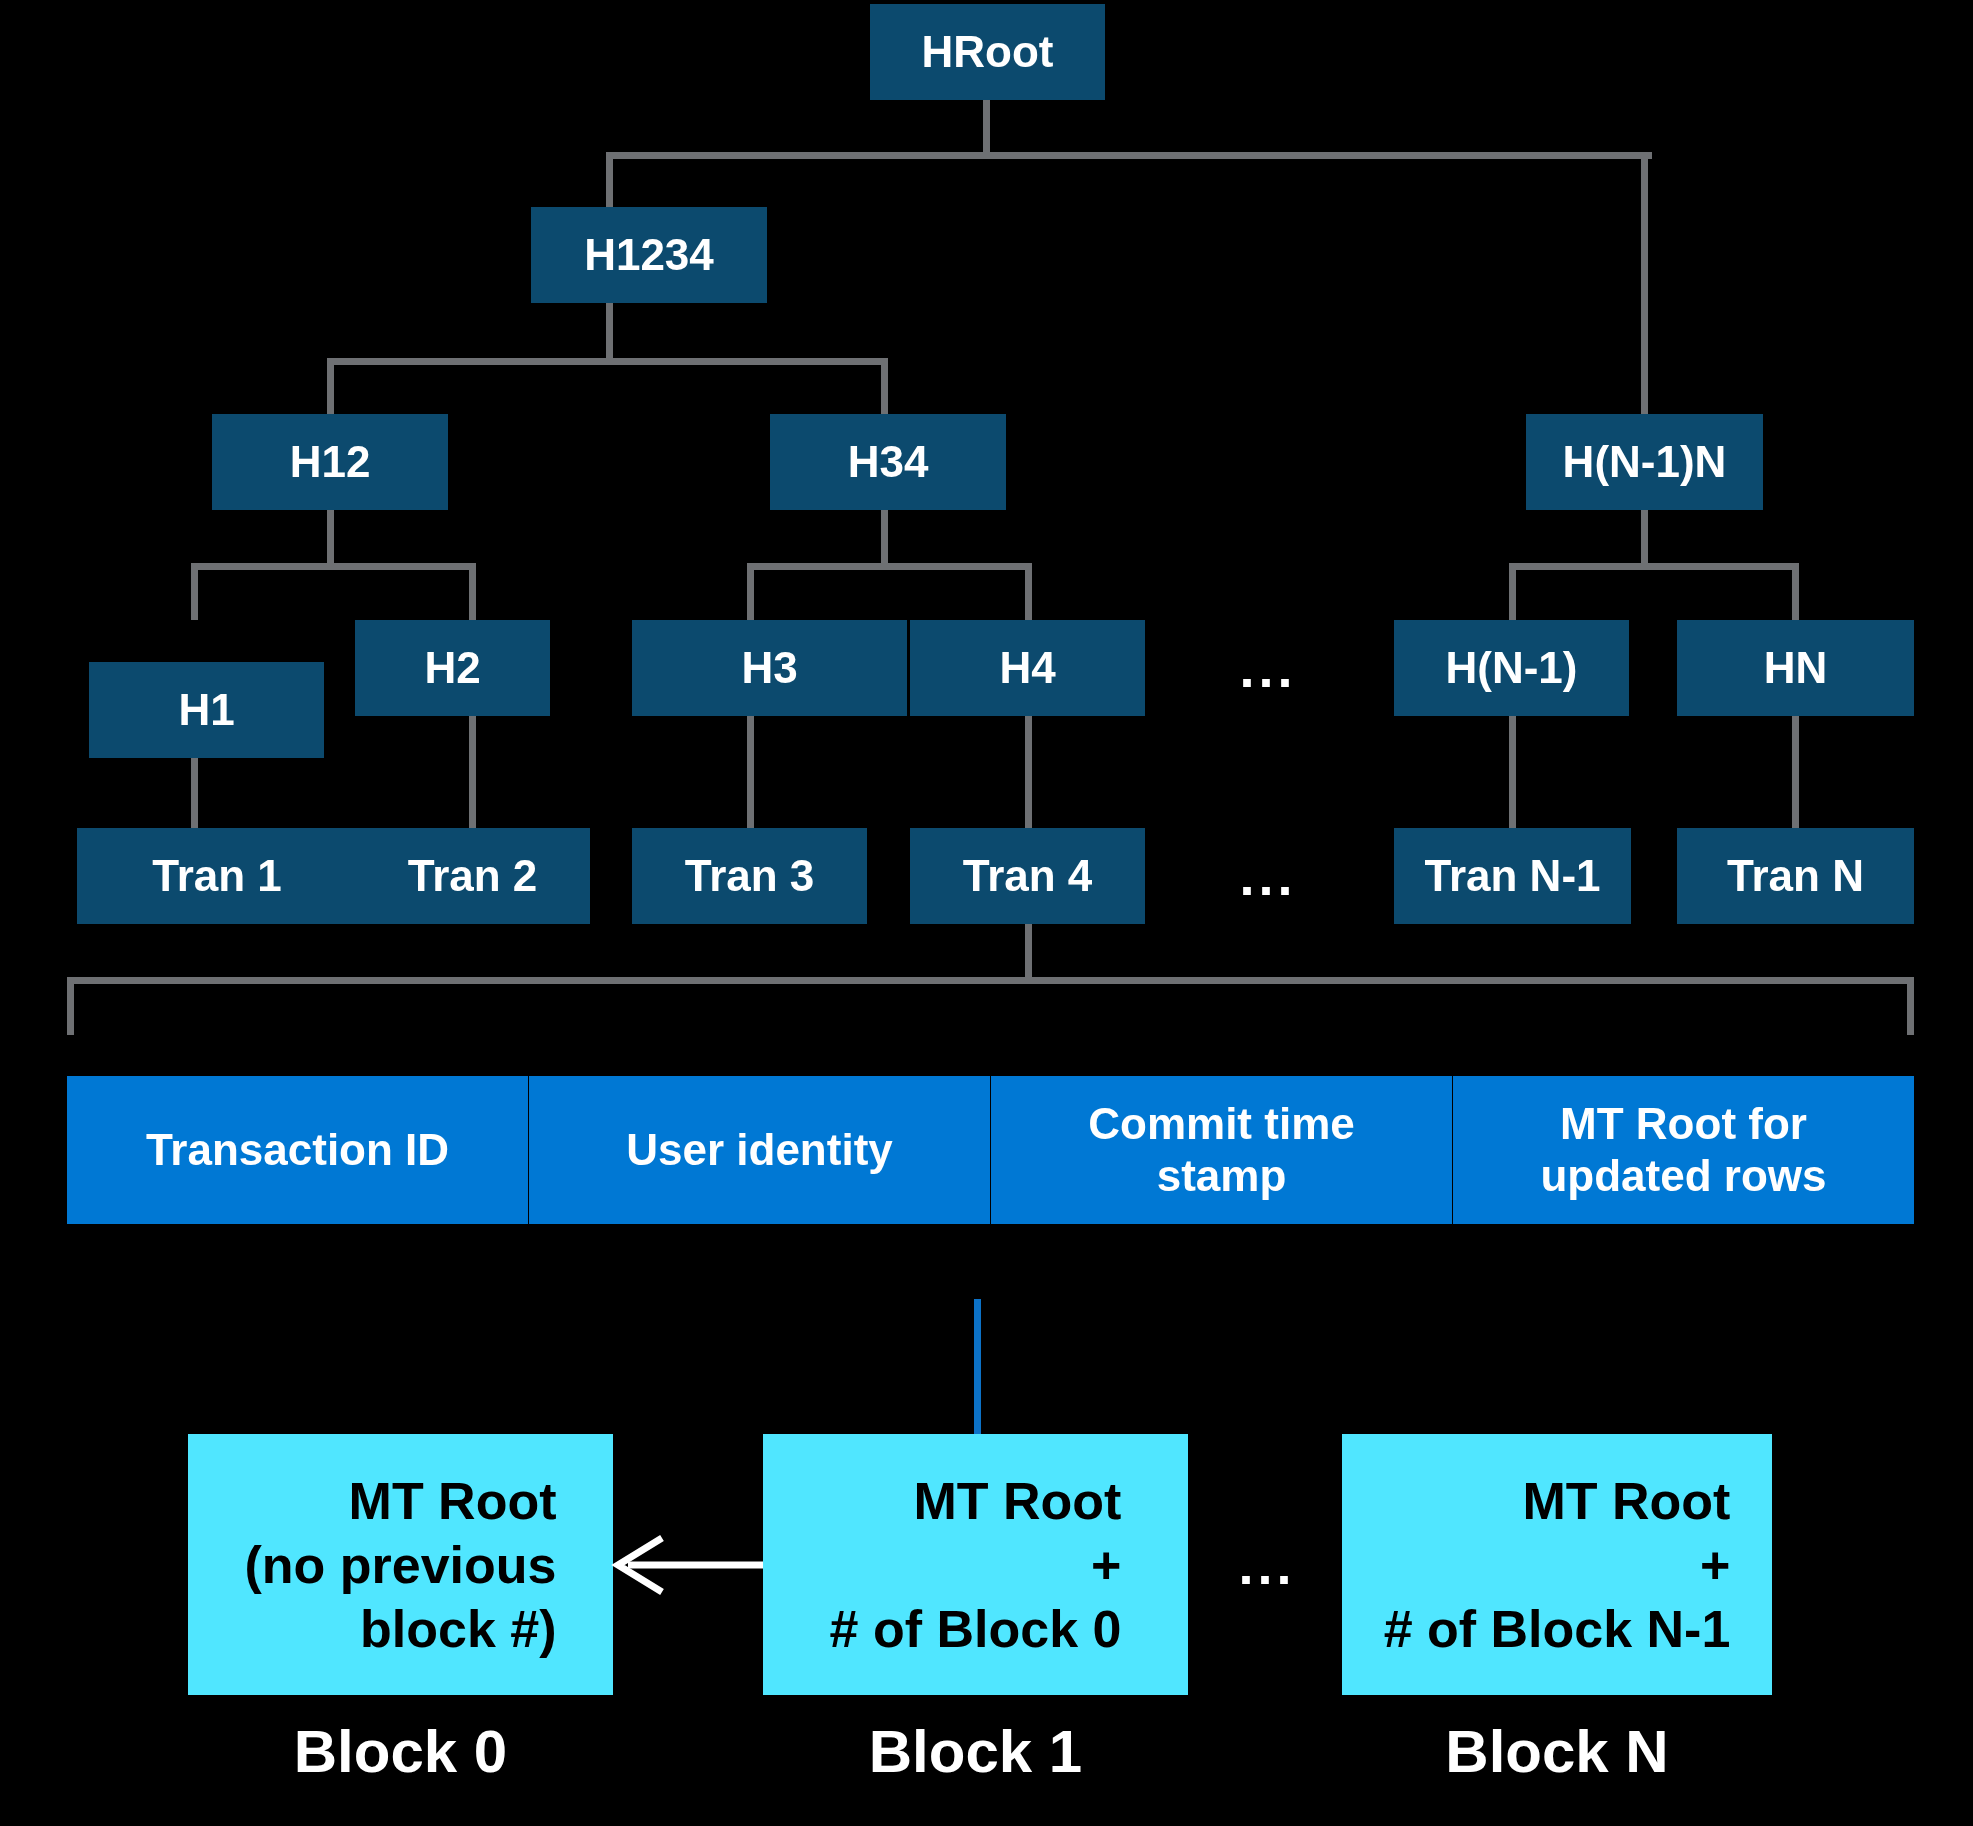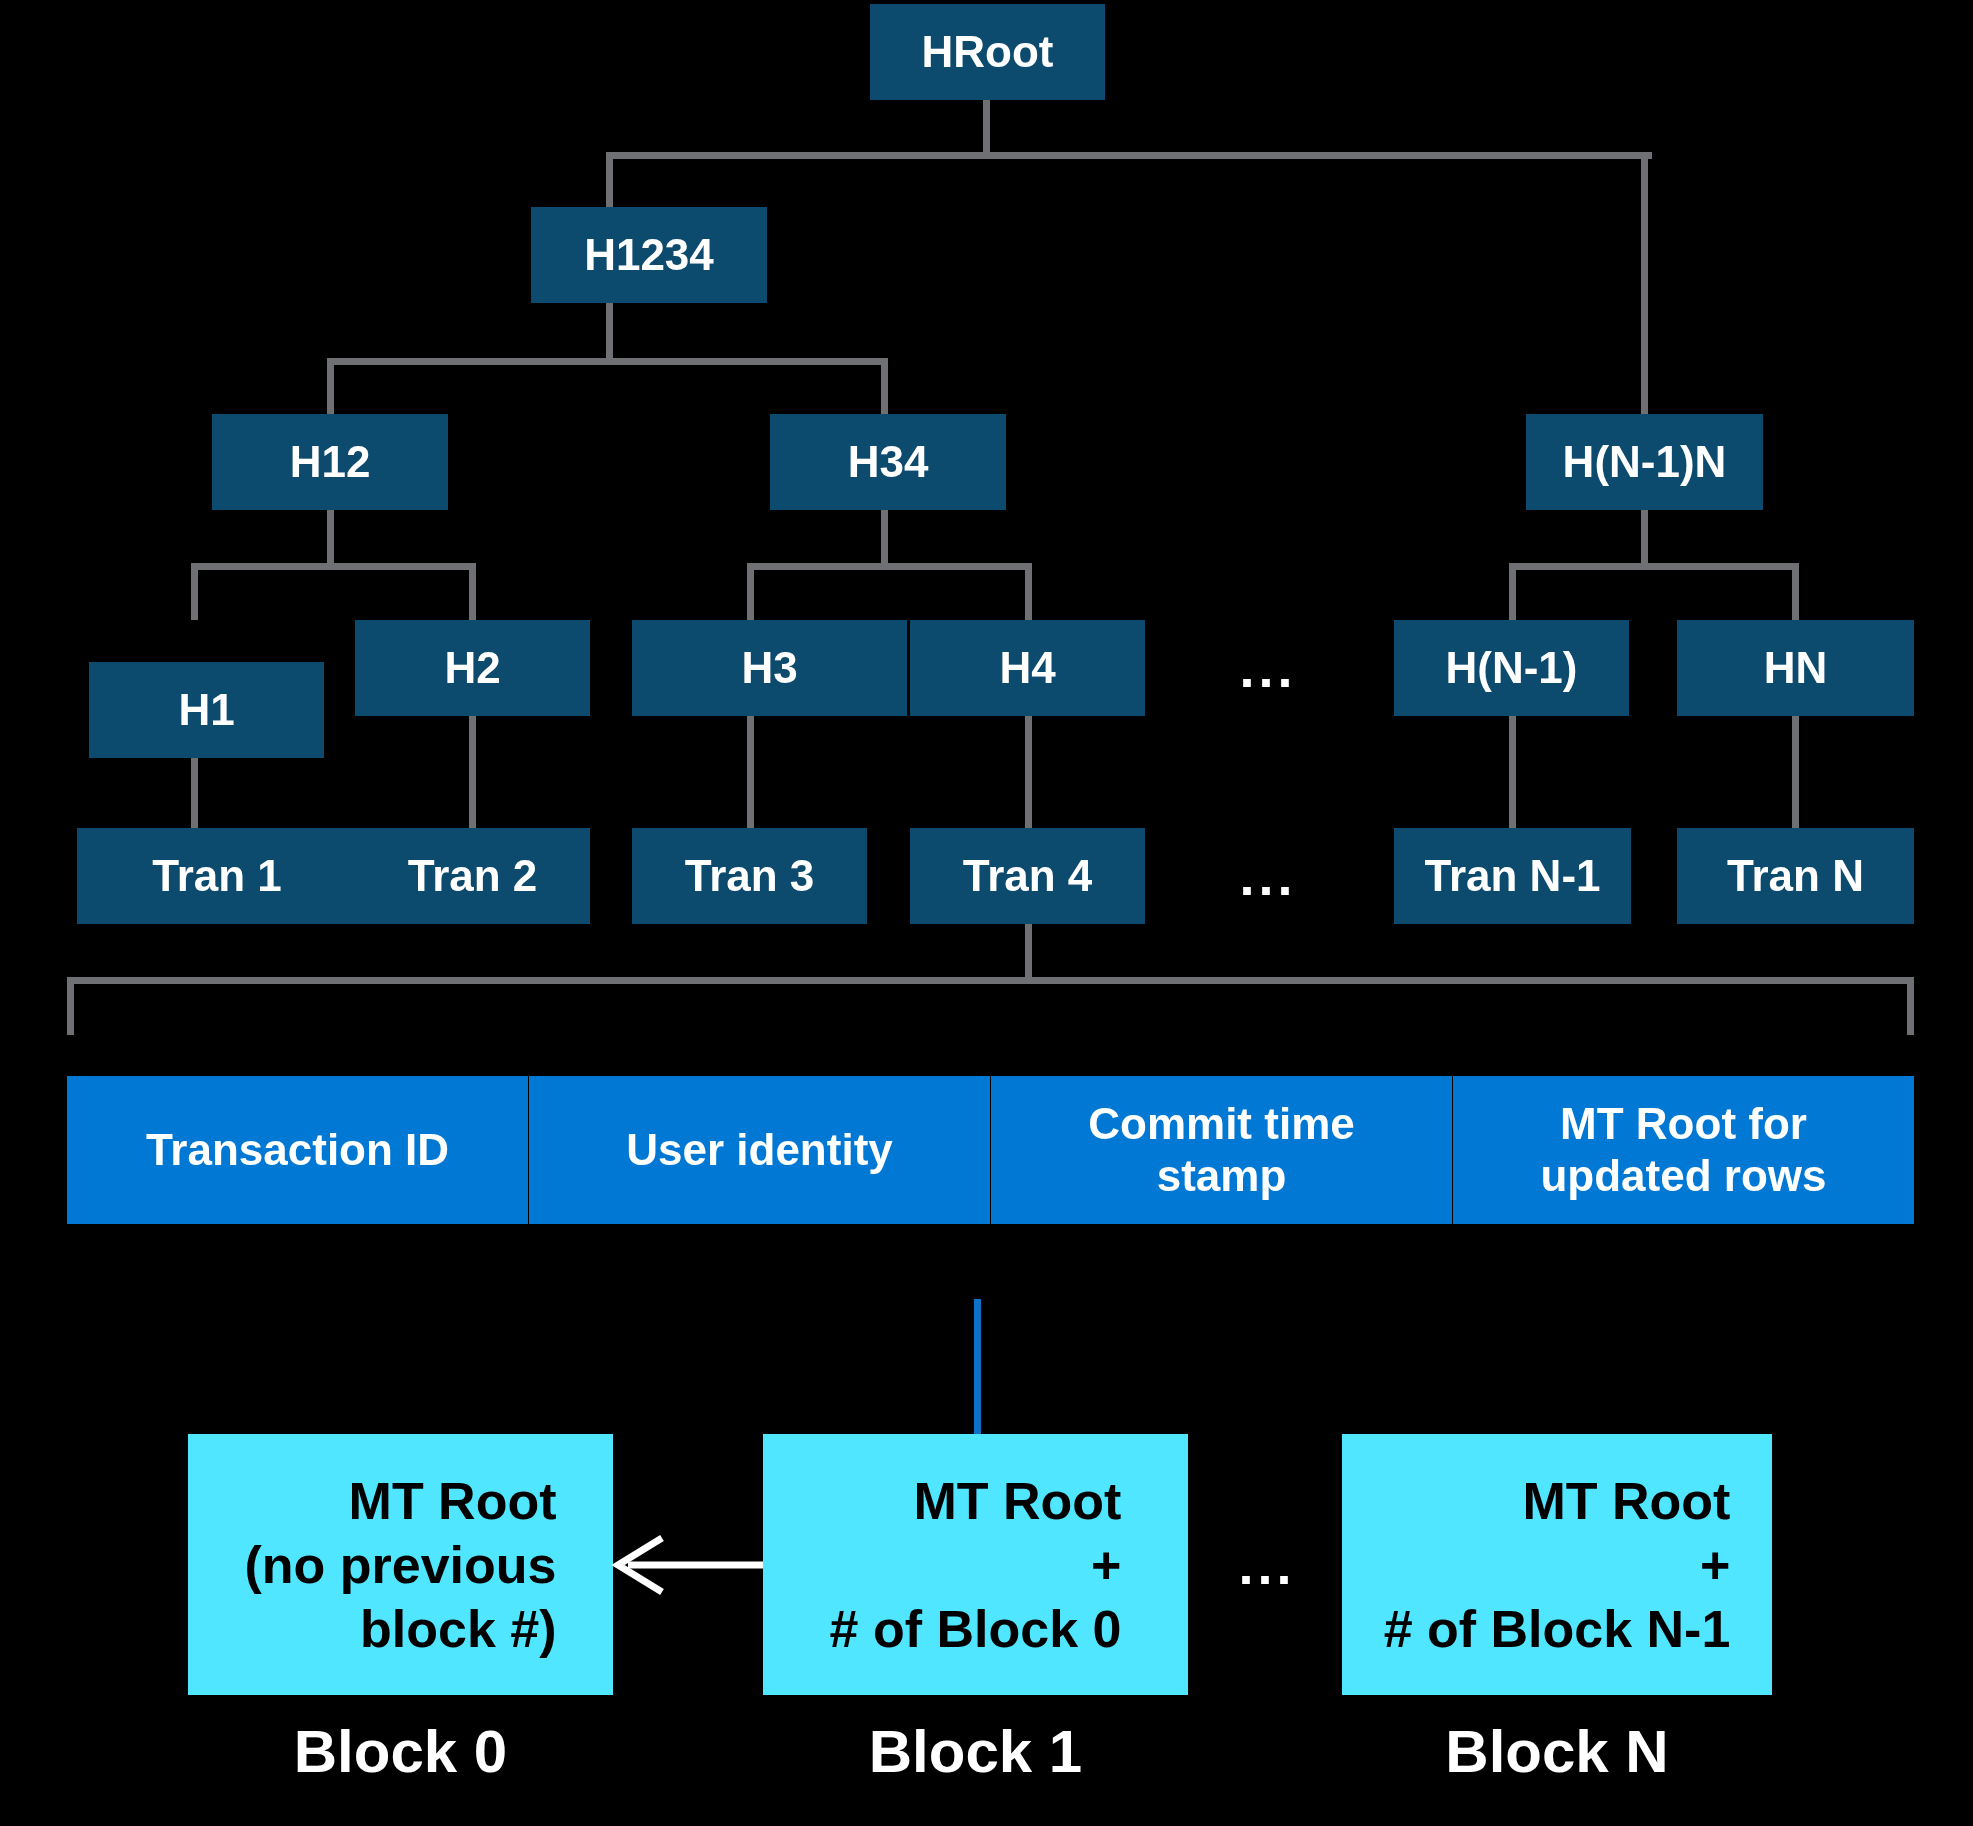--- a/index.html
+++ b/index.html
@@ -134,21 +134,21 @@
   <div class="conn" style="left:1907px; top:977px; width:7px; height:58px;"></div>
 
   <div class="node" style="left:870px; top:4px; width:235px;">HRoot</div>
   <div class="node" style="left:491px; top:207px; width:236px;margin-left:40px;">H1234</div>
 
   <div class="node" style="left:212px; top:414px; width:236px;">H12</div>
   <div class="node" style="left:770px; top:414px; width:236px;">H34</div>
   <div class="node" style="left:1526px; top:414px; width:237px;">H(N-1)N</div>
 
   <div class="node" style="left:89px; top:620px; width:235px;margin-top:42px;">H1</div>
-  <div class="node" style="left:355px; top:620px; width:235px;text-align:right;">H2</div>
+  <div class="node" style="left:355px; top:620px; width:195px;text-align:right;">H2</div>
   <div class="node" style="left:632px; top:620px; width:275px;">H3</div>
   <div class="node" style="left:910px; top:620px; width:235px;">H4</div>
   <div class="dots" style="left:1220px; top:620px; width:96px; height:96px;">...</div>
   <div class="node" style="left:1394px; top:620px; width:235px;">H(N-1)</div>
   <div class="node" style="left:1677px; top:620px; width:237px;">HN</div>
 
   <div class="node" style="left:77px; top:828px; width:280px;">Tran 1</div>
   <div class="node" style="left:355px; top:828px; width:235px;">Tran 2</div>
   <div class="node" style="left:632px; top:828px; width:235px;">Tran 3</div>
   <div class="node" style="left:910px; top:828px; width:235px;">Tran 4</div>

